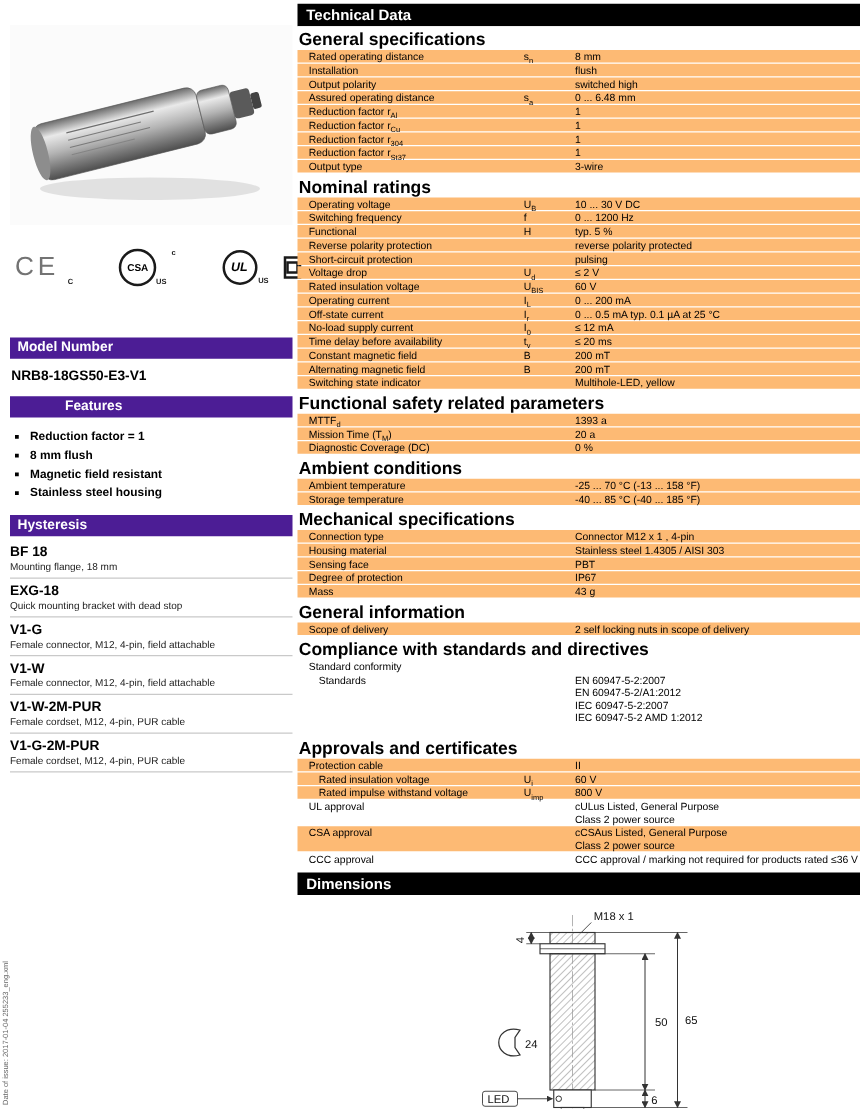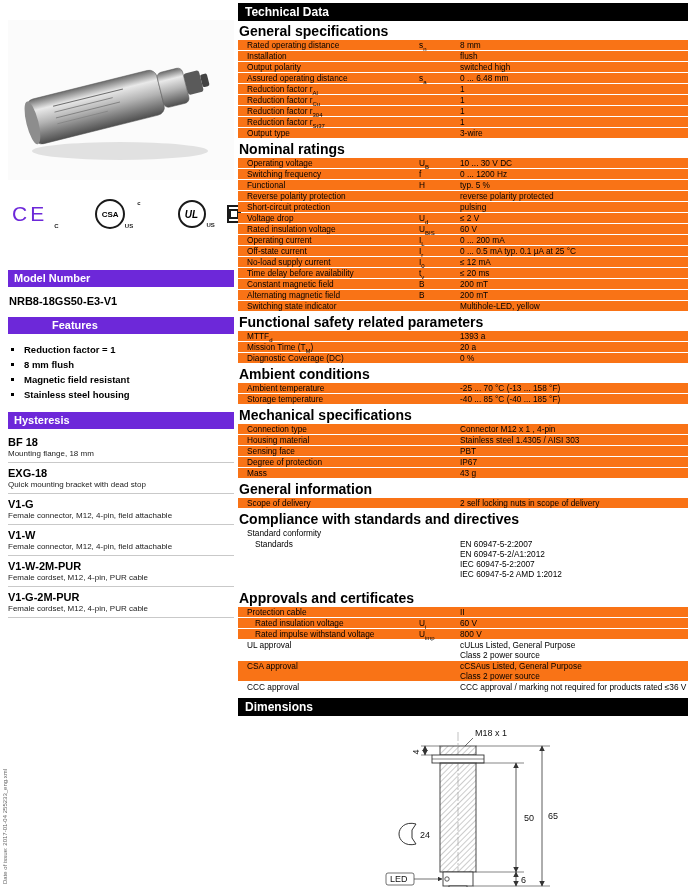--- a/index.html
+++ b/index.html
@@ -7,52 +7,52 @@
         font-family:"Liberation Sans",sans-serif;color:#000;}
 
   
   .side-text{position:absolute;left:2px;top:884px;transform:rotate(-90deg);
              transform-origin:0 0;font-size:6px;color:#666;white-space:nowrap;width:480px;}
 
   
   .left-col{position:absolute;left:8px;top:0;width:226px;}
   .photo{height:160px;margin-top:20px;background:#fbfbfb;}
   .marks{display:flex;align-items:center;gap:12px;margin-top:16px;height:36px;padding-left:4px;}
-  .ce{font-size:21px;letter-spacing:3px;color:#6d28d9;}
+  .ce{font-size:21px;letter-spacing:3px;color:#737373;}
   .mark-wrap{position:relative;display:inline-flex;align-items:center;}
   .csa-circle,.ul-circle{display:inline-flex;align-items:center;justify-content:center;
       border:2px solid #1a1a1a;border-radius:50%;margin-left:36px;}
   .csa-circle{width:26px;height:26px;font-weight:bold;font-size:8px;}
   .ul-circle{width:24px;height:24px;font-weight:bold;font-style:italic;font-size:10px;}
   .tiny{font-size:6px;font-weight:bold;color:#1a1a1a;}
   .csa .tiny.c{position:absolute;left:-5px;bottom:0;}
   .csa .tiny.us{position:absolute;right:-8px;bottom:0;}
   .ulm .tiny:first-child{margin-right:1px;align-self:flex-start;}
   .ulm .tiny:last-child{margin-left:1px;align-self:flex-end;}
   .sq{width:14px;height:14px;border:2px solid #1a1a1a;display:inline-flex;
       align-items:center;justify-content:center;}
   .sq-in{width:6px;height:6px;border:2px solid #1a1a1a;display:block;}
 
-  .lbar{background:#6d28d9;color:#fff;font-weight:bold;font-size:11px;padding:2px 6px;line-height:13px;}
+  .lbar{background:#4c1d95;color:#fff;font-weight:bold;font-size:11px;padding:2px 6px;line-height:13px;}
   .bar-model{margin-top:38px;}
   .model-value{font-weight:bold;font-size:11px;margin:8px 0 10px 1px;}
   .bar-features{margin-top:4px;padding-left:44px;}
   ul.features{list-style:square;margin:8px 0 10px 0;padding-left:16px;
       font-weight:bold;font-size:9.5px;line-height:15px;}
   .bar-acc{margin-top:6px;}
   .acc-list{margin-top:7px;}
   .acc-name{font-weight:bold;font-size:11px;margin-top:4px;}
   .acc-desc{font-size:8px;color:#222;padding:1px 0 4px 0;border-bottom:1px solid #c9c9c9;}
 
   
   .right-col{position:absolute;left:238px;top:3px;width:450px;}
   .rbar{background:#000;color:#fff;font-weight:bold;font-size:12px;padding:2px 7px;line-height:14px;}
   .sec-title{font-weight:bold;font-size:14px;padding:2px 0 1px 1px;background:#fff;}
   .section.gap{margin-top:9px;}
-  .row{display:grid;grid-template-columns:180px 40px 1fr;background:#f97316;
+  .row{display:grid;grid-template-columns:180px 40px 1fr;background:#fdba74;
        margin-bottom:1px;font-size:8.3px;line-height:10px;min-height:10px;}
   .row.plain{background:#fff;}
   .cl{padding-left:9px;}
   .row.ind .cl{padding-left:17px;}
   .cs{padding-left:1px;}
   .cv{padding-left:2px;}
   .cv div{white-space:nowrap;}
   sub{font-size:6px;line-height:0;}
 
   .dims-bar{margin-top:6px;}

